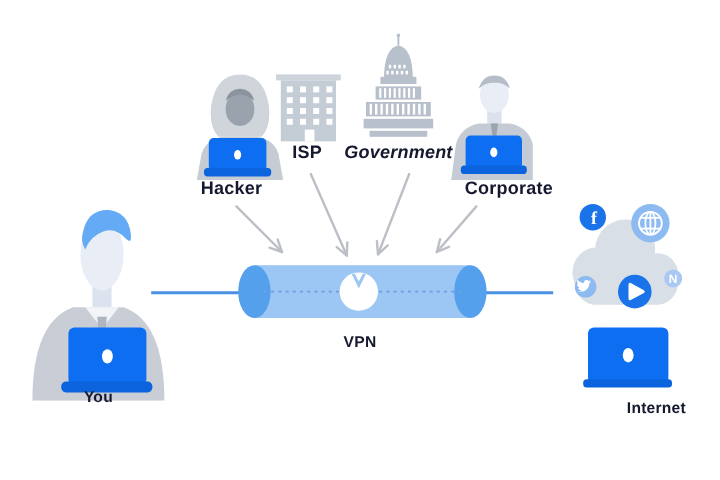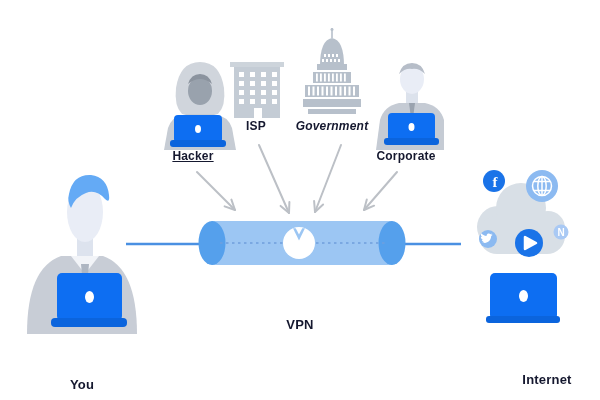--- a/index.html
+++ b/index.html
@@ -5,22 +5,22 @@
   html,body{margin:0;padding:0;background:#ffffff;}
   .stage{
     position:relative;width:600px;height:400px;background:#ffffff;overflow:hidden;
     font-family:"Liberation Sans", sans-serif;
   }
   .abs{position:absolute;}
   .label{
     position:absolute;font-weight:bold;color:#15182f;
     transform:translateX(-50%);white-space:nowrap;letter-spacing:0.2px;
   }
-  .label-sm{font-size:12px;}
-  .label-lg{font-size:13px;margin-top:40px;}
+  .label-sm{font-size:15px;}
+  .label-lg{font-size:13px;}
   svg{display:block;}
 </style>
 </head>
 <body>
 
 <div class="stage">
 
   <svg class="abs" style="left:0;top:0;" width="600" height="400">
     <line x1="126" y1="244" x2="461" y2="244" stroke="#4a90e2" stroke-width="2.6"></line>
   </svg>
@@ -62,34 +62,34 @@
     <ellipse cx="60" cy="44" rx="18" ry="30" fill="#e9edf6"></ellipse>
     <path d="M44,26 Q48,6 66,7 Q82,9 84,27 Q85,36 80,31 Q71,21 61,25 Q50,29 46,40 Q42,33 44,26 Z" fill="#64aaf5"></path>
     <polygon points="46,88 60,106 74,88" fill="#f2f4f8"></polygon>
     <polygon points="56,96 64,96 62,118 58,118" fill="#aeb6c2"></polygon>
     <g>
       <rect x="32" y="105" width="65" height="48" rx="5" fill="#0d6ef2"></rect>
       <ellipse cx="64.5" cy="129" rx="4.5" ry="6" fill="#ffffff"></ellipse>
       <rect x="26" y="150" width="76" height="9" rx="4" fill="#0b64dd"></rect>
     </g>
   </svg>
-  <div class="label label-lg" style="left:82px;top:337px;">You</div>
+  <div class="label label-lg" style="left:82px;top:323px;">You</div>
 
   <svg class="abs" style="left:160px;top:60px;" width="80" height="90" viewBox="0 0 80 90">
     <path d="M40,2 Q20,2 16,28 Q14,46 22,54 L58,54 Q66,46 64,28 Q60,2 40,2 Z" fill="#d0d5dc"></path>
     <ellipse cx="40" cy="31" rx="12" ry="14" fill="#99a2ad"></ellipse>
     <path d="M28,24 Q31,14 40,14 Q49,14 52,24 Q46,19 40,19 Q34,19 28,24 Z" fill="#8b939e"></path>
     <path d="M4,90 L8,68 Q12,56 26,54 L54,54 Q68,56 72,68 L76,90 Z" fill="#c6ccd4"></path>
     <g>
       <rect x="14" y="55" width="48" height="28" rx="4" fill="#0d6ef2"></rect>
       <ellipse cx="38" cy="69" rx="3" ry="4" fill="#ffffff"></ellipse>
       <rect x="10" y="80" width="56" height="7" rx="3" fill="#0b64dd"></rect>
     </g>
   </svg>
-  <div class="label label-sm" style="left:193px;top:149px;text-decoration:underline;">Hacker</div>
+  <div class="label label-sm" style="left:193px;top:149px;">Hacker</div>
 
   <svg class="abs" style="left:230px;top:60px;" width="56" height="58" viewBox="0 0 56 58">
     <rect x="0" y="2" width="54" height="5" fill="#cdd4db"></rect>
     <rect x="4" y="7" width="46" height="51" fill="#c4ccd5"></rect>
     <g fill="#ffffff">
       <rect x="9" y="12" width="5" height="5"></rect>
         <rect x="20" y="12" width="5" height="5"></rect>
         <rect x="31" y="12" width="5" height="5"></rect>
         <rect x="42" y="12" width="5" height="5"></rect>
       <rect x="9" y="21" width="5" height="5"></rect>
@@ -158,21 +158,21 @@
     <ellipse cx="40" cy="21" rx="12" ry="15" fill="#e9edf6"></ellipse>
     <path d="M27,16 Q30,5 40,5 Q50,5 53,16 Q47,10 40,11 Q33,10 27,16 Z" fill="#b6bdc8"></path>
     <path d="M4,92 L8,62 Q12,48 27,45 L53,45 Q68,48 72,62 L76,92 Z" fill="#c5cbd4"></path>
     <polygon points="37,45 43,45 41,60 39,60" fill="#9aa3af"></polygon>
     <g>
       <rect x="16" y="55" width="47" height="28" rx="4" fill="#0d6ef2"></rect>
       <ellipse cx="39.5" cy="69" rx="3" ry="4" fill="#ffffff"></ellipse>
       <rect x="12" y="80" width="55" height="7" rx="3" fill="#0b64dd"></rect>
     </g>
   </svg>
-  <div class="label label-sm" style="left:400px;top:149px;padding-left:12px;">Corporate</div>
+  <div class="label label-sm" style="left:418px;top:149px;padding-left:12px;">Corporate</div>
 
   <div class="label label-lg" style="left:300px;top:277px;">VPN</div>
 
   <svg class="abs" style="left:455px;top:160px;" width="125" height="110" viewBox="0 0 125 110">
     <g fill="#d8dfe6">
       <circle cx="43" cy="67" r="21"></circle>
       <circle cx="66" cy="48" r="25"></circle>
       <circle cx="93" cy="68" r="17"></circle>
       <rect x="24" y="56" width="86" height="38" rx="18"></rect>
     </g>

